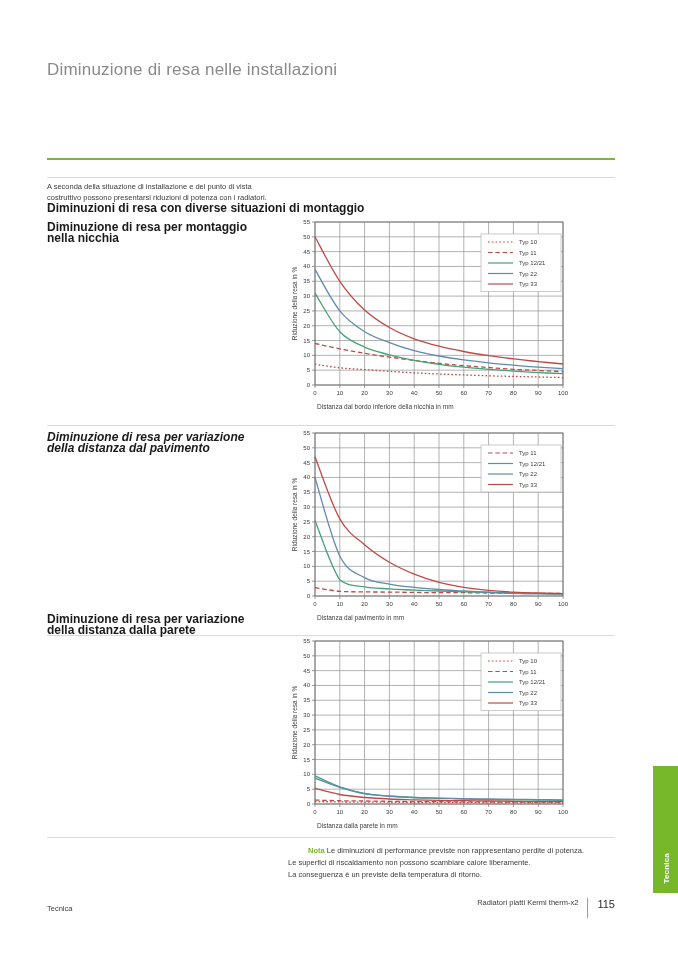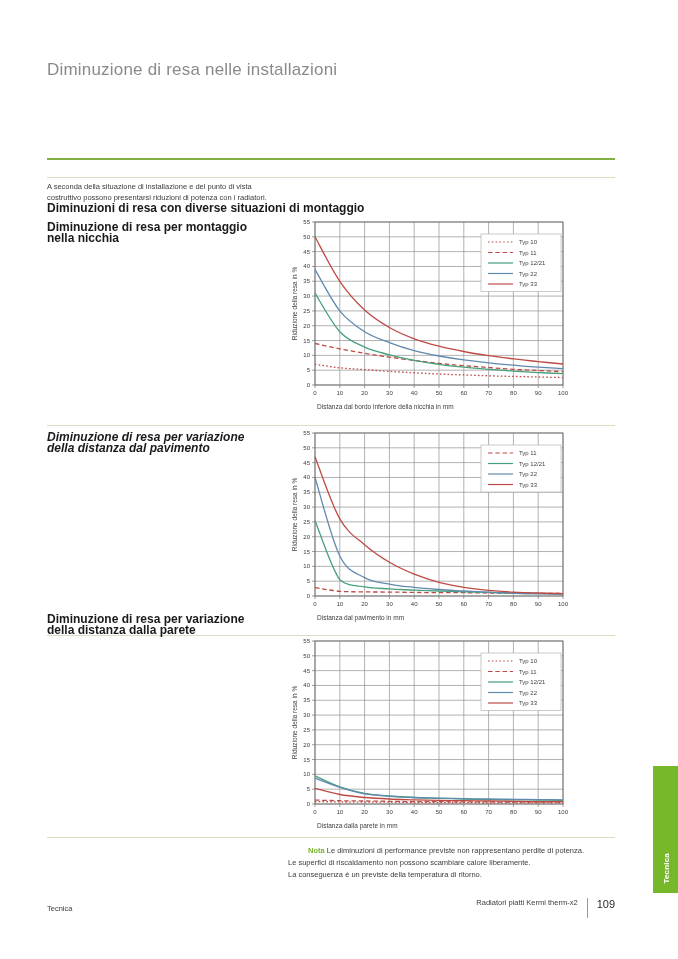--- a/index.html
+++ b/index.html
@@ -351,17 +351,17 @@
 
   <div class="side-tab" style="background: rgb(118, 184, 42);">
     <span>Tecnica</span>
   </div>
 
   <div class="footer">
     <span class="footer-left">Tecnica</span>
     <span class="footer-right">
       <span class="footer-product">Radiatori piatti Kermi therm-x2</span>
       <span class="footer-bar"></span>
-      <span class="footer-page">109</span>
+      <span class="footer-page">115</span>
     </span>
   </div>
 
 </div>
 
 </body></html>

